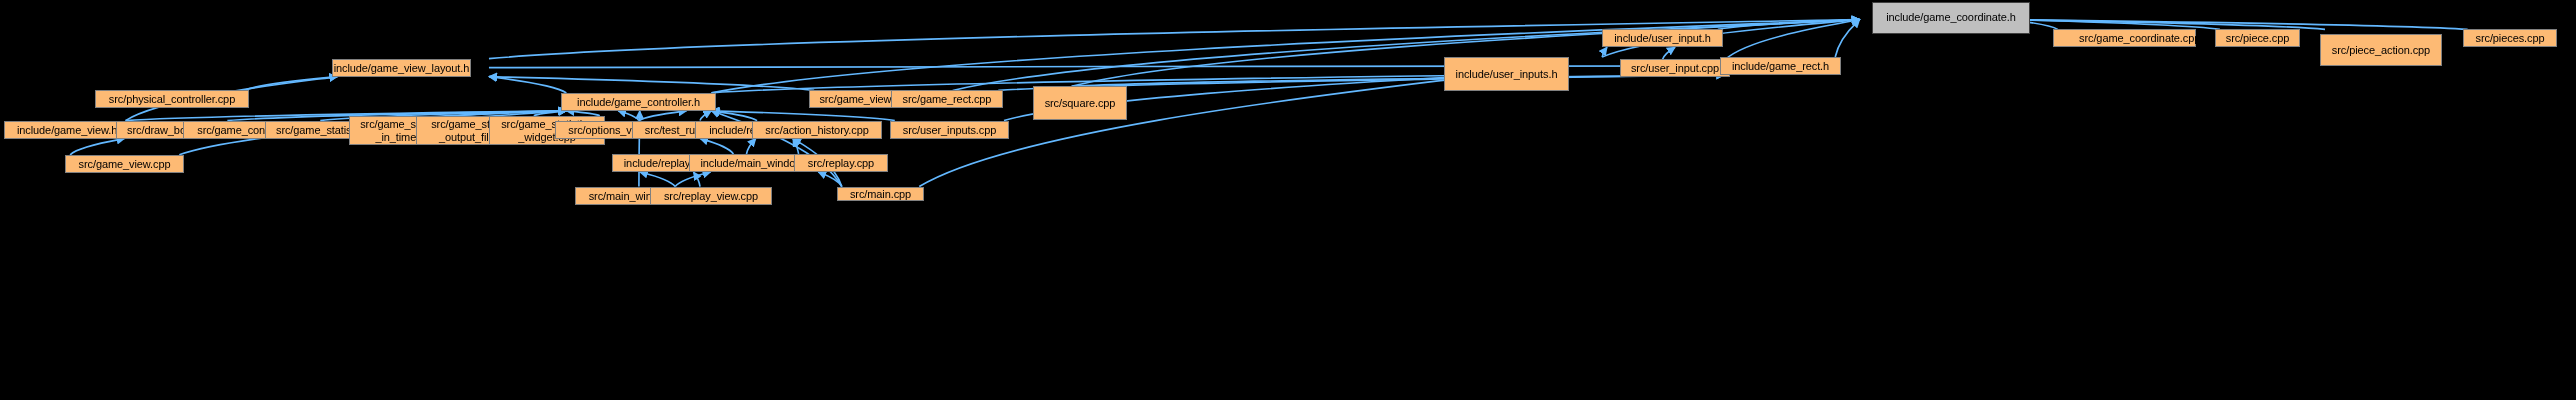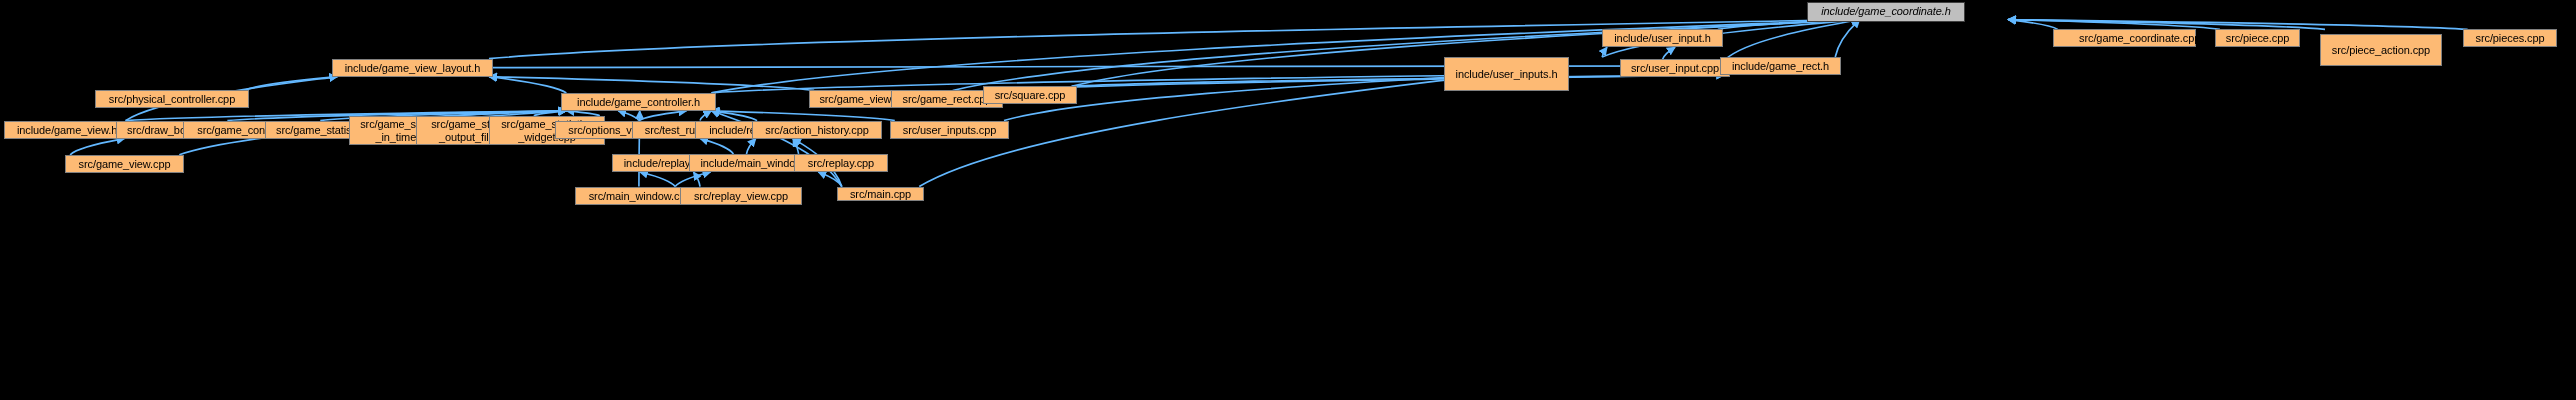--- a/index.html
+++ b/index.html
@@ -101,33 +101,33 @@
         <path d="M 828.5 229 C 820.67 219.1, 792.83 213.16, 785 211" marker-end="url(#arrow)"></path>
         <path d="M 828.5 229 C 836.33 219.1, 864.17 213.16, 872 211" marker-end="url(#arrow)"></path>
         <path d="M 859 229 C 857.56 219.1, 852.44 213.16, 851 211" marker-end="url(#arrow)"></path>
         <path d="M 1033 229 C 1027.78 219.1, 1009.22 213.16, 1004 211" marker-end="url(#arrow)"></path>
         <path d="M 1033 229 C 1004.2 177.85, 901.8 147.16, 873 136" marker-end="url(#arrow)"></path>
         <path d="M 1128 229 C 1253.28 153.64999999999998, 1698.7199999999998 108.44, 1824 92" marker-end="url(#arrow)"></path>
         <path d="M 784 229 C 784.18 177.85, 784.82 147.16, 785 136" marker-end="url(#arrow)"></path>
       </g>
   </svg>
   <div id="nodes-layer">
-      <div class="node root" style="left: 1807px; top: 1.6px; width: 158px; height: 20px; font-style: italic;">include/game_coordinate.h</div>
+      <div class="node root" style="left: 1872px; top: 1.6px; width: 158px; height: 32px;">include/game_coordinate.h</div>
       <div class="node" style="left: 2053px; top: 29px; width: 143px; height: 18px; padding-left: 36px;">src/game_coordinate.cpp</div>
       <div class="node" style="left: 2215px; top: 29px; width: 85px; height: 18px;">src/piece.cpp</div>
       <div class="node" style="left: 2320px; top: 34px; width: 122px; height: 32px;">src/piece_action.cpp</div>
       <div class="node" style="left: 2463px; top: 29px; width: 94px; height: 18px;">src/pieces.cpp</div>
       <div class="node" style="left: 1602px; top: 29px; width: 121px; height: 18px;">include/user_input.h</div>
       <div class="node" style="left: 1444px; top: 57px; width: 125px; height: 34px;">include/user_inputs.h</div>
       <div class="node" style="left: 1620px; top: 59px; width: 110px; height: 18px;">src/user_input.cpp</div>
       <div class="node" style="left: 1720px; top: 57px; width: 121px; height: 18px;">include/game_rect.h</div>
-      <div class="node" style="left: 332px; top: 59px; width: 161px; height: 18px;">include/game_view_layout.h</div>
+      <div class="node" style="left: 332px; top: 59px; width: 139px; height: 18px;">include/game_view_layout.h</div>
       <div class="node" style="left: 809px; top: 90px; width: 148px; height: 18px;">src/game_view_layout.cpp</div>
       <div class="node" style="left: 891px; top: 90px; width: 112px; height: 18px;">src/game_rect.cpp</div>
-      <div class="node" style="left: 983px; top: 86px; width: 94px; height: 18px;">src/square.cpp</div>
+      <div class="node" style="left: 1033px; top: 86px; width: 94px; height: 34px;">src/square.cpp</div>
       <div class="node" style="left: 95px; top: 90px; width: 154px; height: 18px;">src/physical_controller.cpp</div>
       <div class="node" style="left: 561px; top: 93px; width: 155px; height: 18px;">include/game_controller.h</div>
       <div class="node" style="left: 4.1px; top: 121px; width: 126px; height: 18px;">include/game_view.h</div>
       <div class="node" style="left: 116px; top: 121px; width: 117px; height: 18px;">src/draw_board.cpp</div>
       <div class="node" style="left: 183px; top: 121px; width: 143px; height: 18px;">src/game_controller.cpp</div>
       <div class="node" style="left: 265px; top: 121px; width: 134px; height: 18px;">src/game_statistics.cpp</div>
       <div class="node" style="left: 349px; top: 116px; width: 114px; height: 29px;">src/game_statistics
 _in_time.cpp</div>
       <div class="node" style="left: 416px; top: 116px; width: 122px; height: 29px;">src/game_statistics
 _output_file.cpp</div>
@@ -136,17 +136,17 @@
       <div class="node" style="left: 555px; top: 121px; width: 126px; height: 18px;">src/options_view.cpp</div>
       <div class="node" style="left: 632px; top: 121px; width: 110px; height: 18px;">src/test_rules.cpp</div>
       <div class="node" style="left: 695px; top: 121px; width: 103px; height: 18px;">include/replay.h</div>
       <div class="node" style="left: 752px; top: 121px; width: 130px; height: 18px;">src/action_history.cpp</div>
       <div class="node" style="left: 890px; top: 121px; width: 119px; height: 18px;">src/user_inputs.cpp</div>
       <div class="node" style="left: 612px; top: 154px; width: 126px; height: 18px;">include/replay_view.h</div>
       <div class="node" style="left: 689px; top: 154px; width: 134px; height: 18px;">include/main_window.h</div>
       <div class="node" style="left: 794px; top: 154px; width: 94px; height: 18px;">src/replay.cpp</div>
       <div class="node" style="left: 65px; top: 155px; width: 119px; height: 18px; text-align: center;">src/game_view.cpp</div>
       <div class="node" style="left: 575px; top: 187px; width: 130px; height: 18px;">src/main_window.cpp</div>
-      <div class="node" style="left: 650px; top: 187px; width: 122px; height: 18px; margin-left: 30px;">src/replay_view.cpp</div>
+      <div class="node" style="left: 650px; top: 187px; width: 122px; height: 18px;">src/replay_view.cpp</div>
       <div class="node" style="left: 837px; top: 187px; width: 87px; height: 14px;">src/main.cpp</div>
     </div>
 </div>
 
 
 </body></html>

